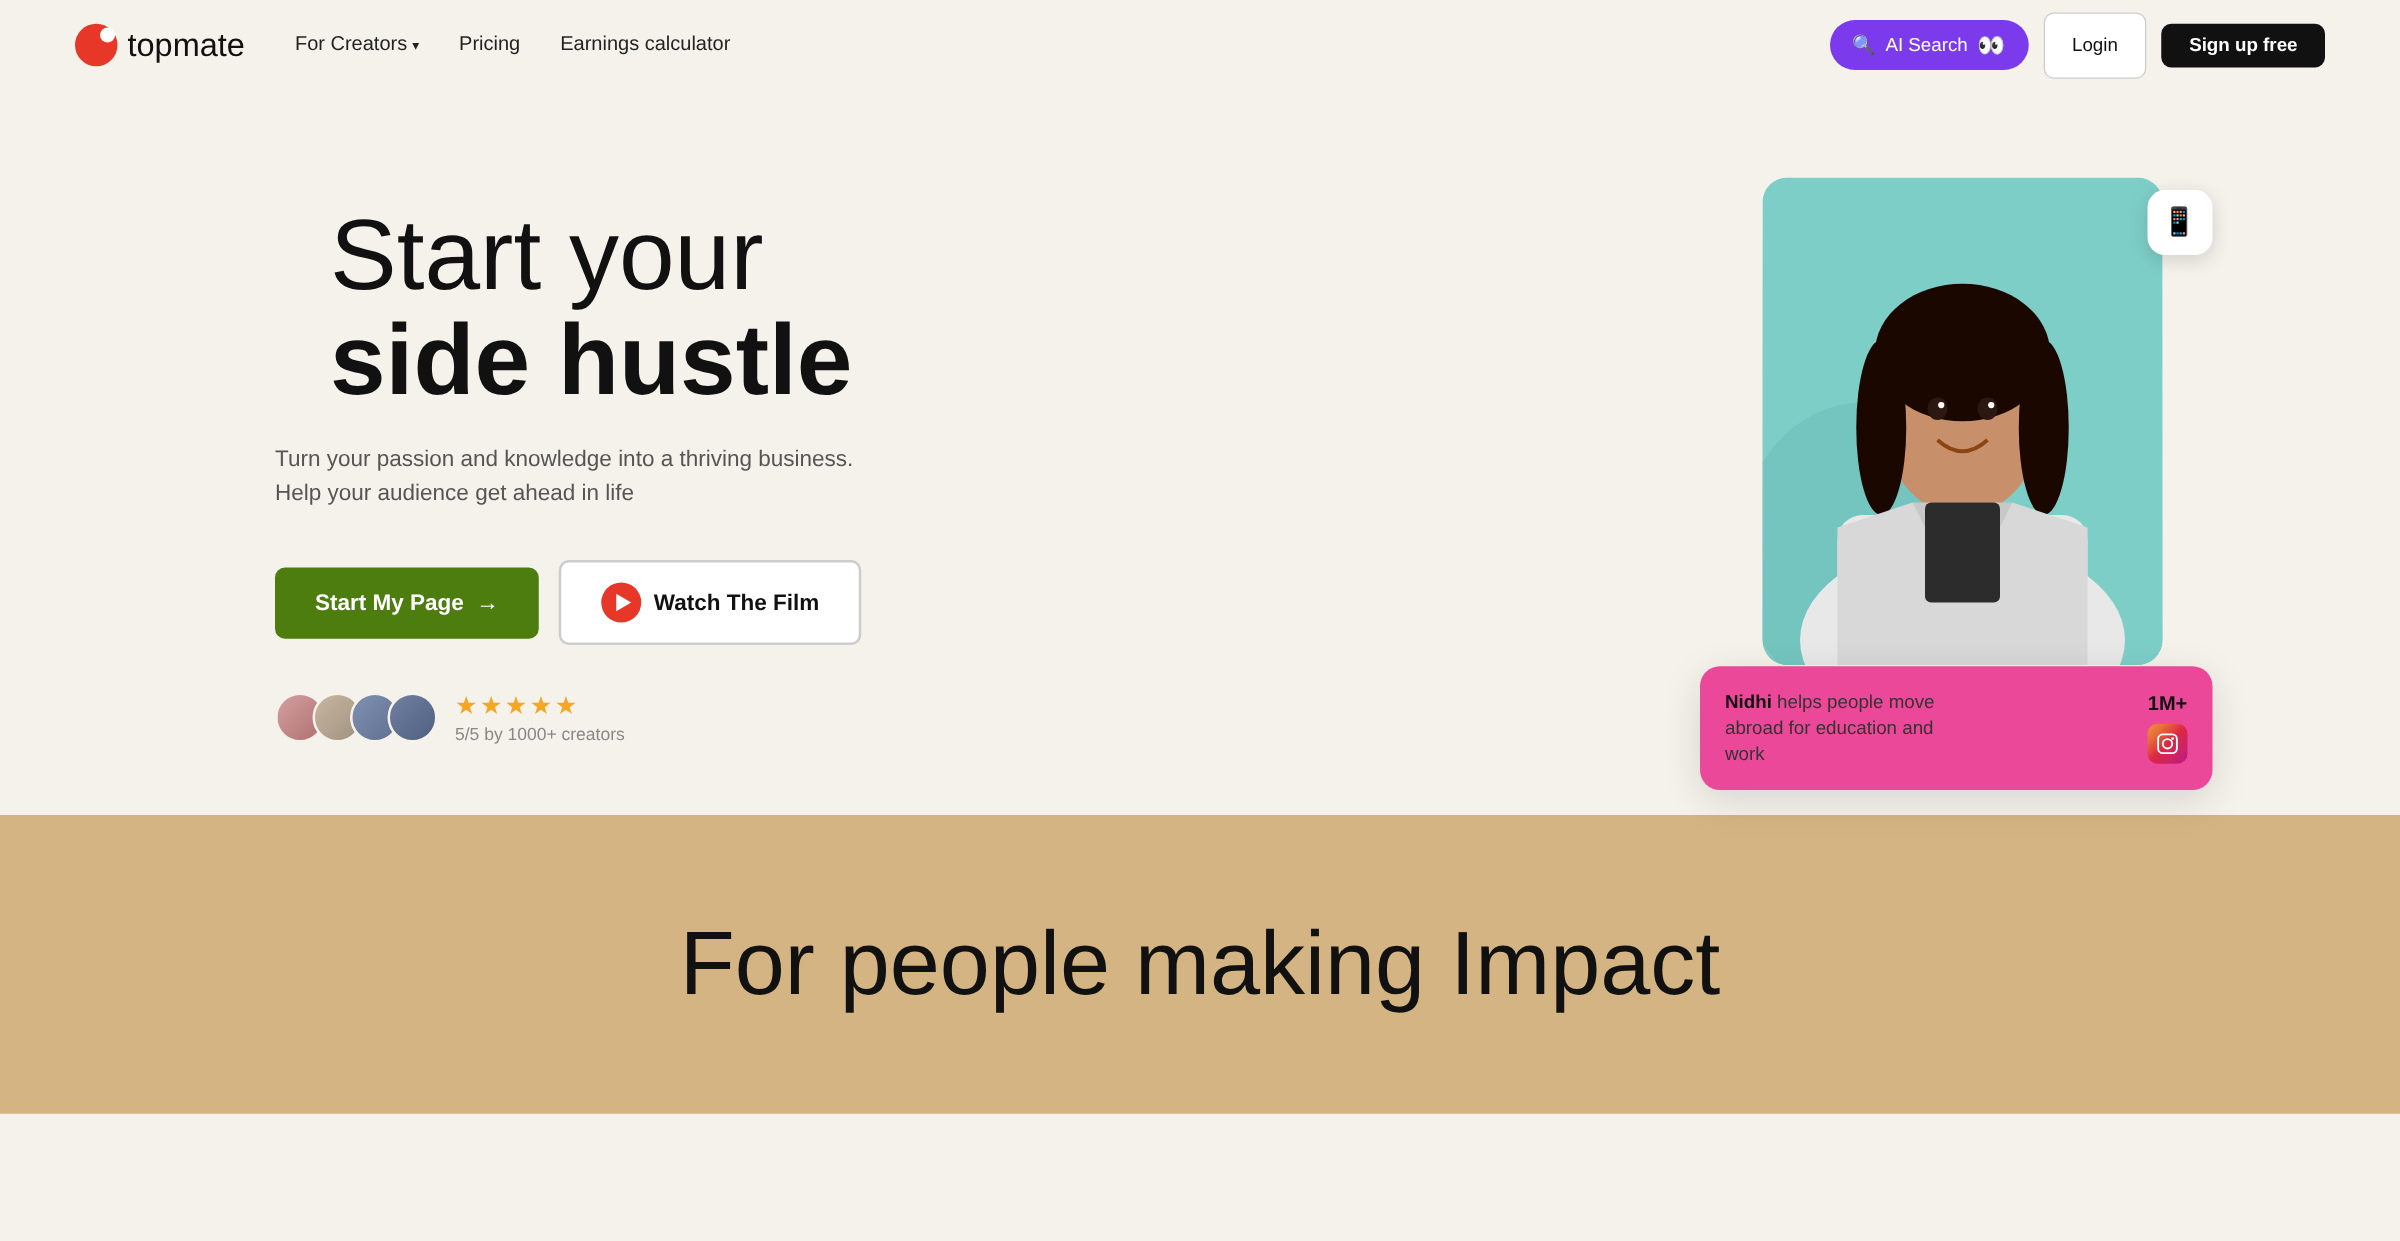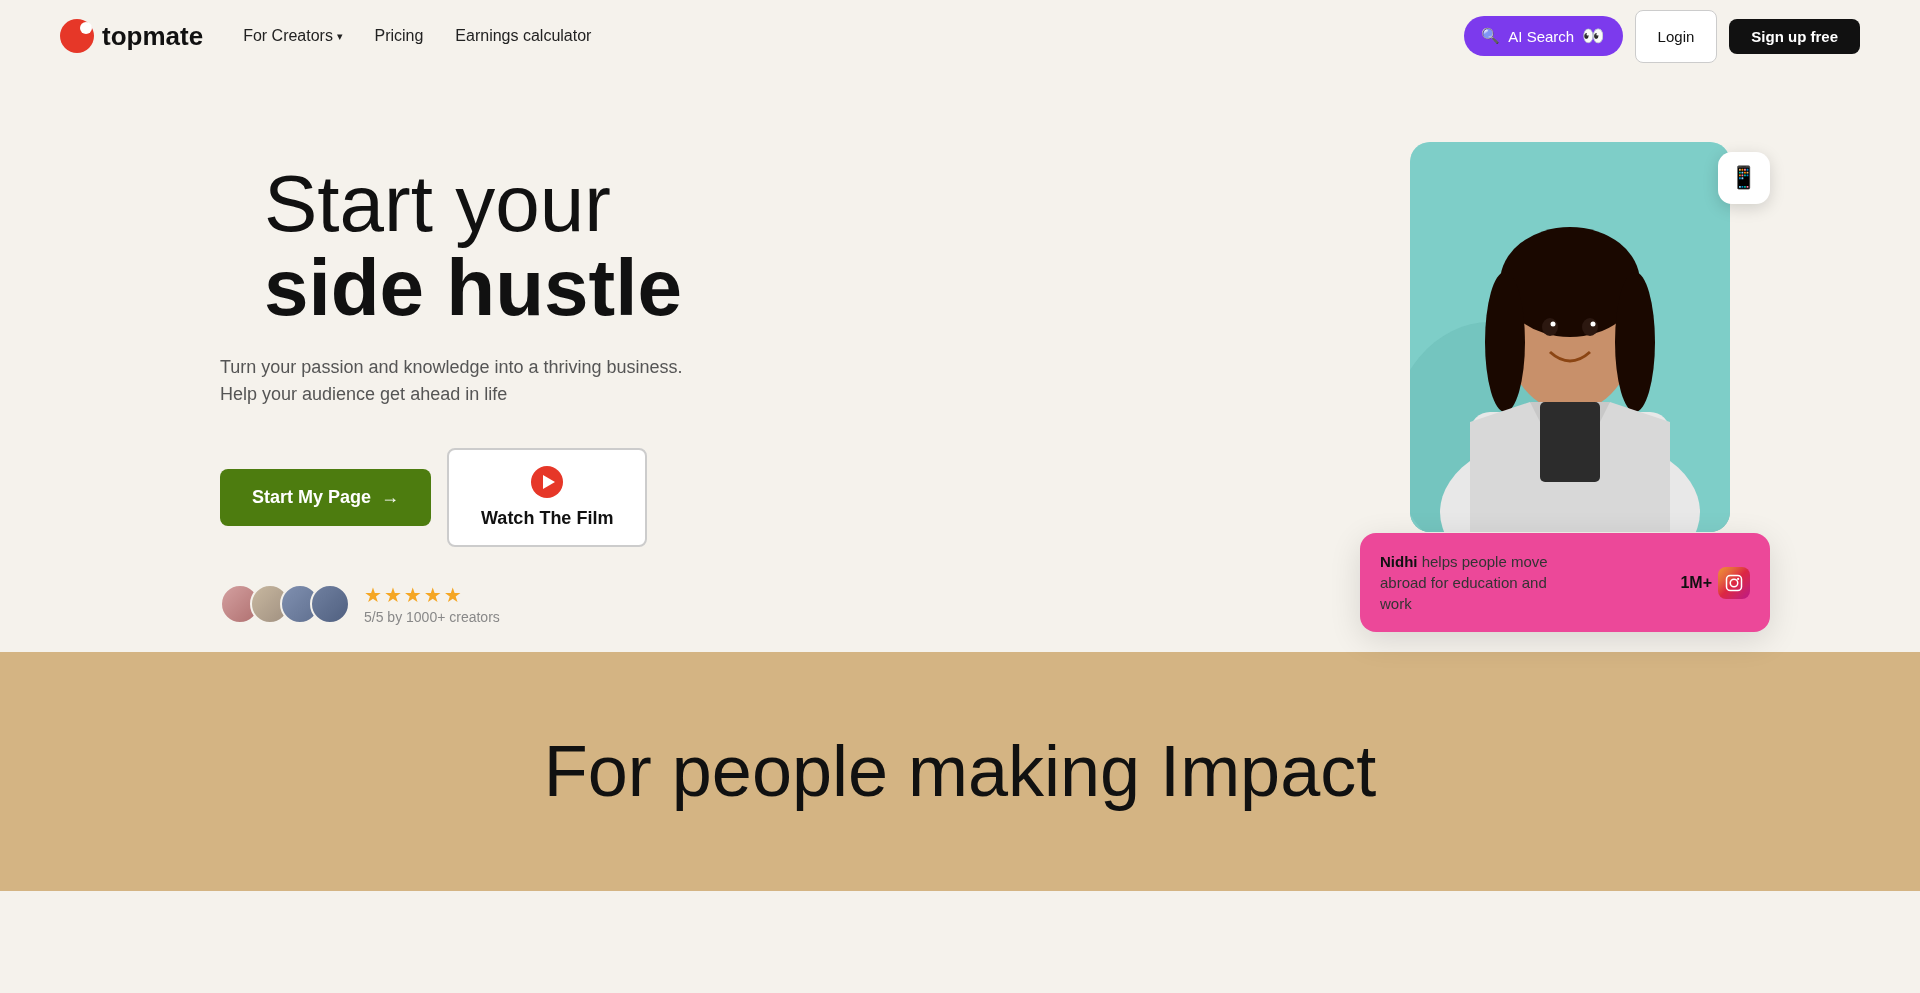--- a/index.html
+++ b/index.html
@@ -5,21 +5,21 @@
     * { margin: 0; padding: 0; box-sizing: border-box; }
     body { font-family: -apple-system, BlinkMacSystemFont, 'Segoe UI', sans-serif; background: #f5f2ec; min-height: 993px; overflow-x: hidden; }
 
     
     nav {
       display: flex; align-items: center; justify-content: space-between;
       padding: 0 60px; height: 72px; background: #f5f2ec;
       position: sticky; top: 0; z-index: 100;
     }
     .nav-left { display: flex; align-items: center; gap: 40px; }
-    .logo { display: flex; align-items: center; gap: 8px; font-size: 26px; font-weight: 700; color: #111; text-decoration: none; }
+    .logo { display: flex; align-items: center; gap: 8px; font-size: 26px; font-weight: 400; color: #111; text-decoration: none; }
     .logo-icon {
       width: 34px; height: 34px; background: #e63728; border-radius: 50%;
       display: flex; align-items: center; justify-content: center;
       position: relative;
     }
     .logo-icon::after {
       content: ''; position: absolute; width: 12px; height: 12px;
       background: white; border-radius: 50%; right: 2px; top: 3px;
     }
     .nav-links { display: flex; align-items: center; gap: 32px; }
@@ -59,21 +59,20 @@
       display: flex; align-items: flex-end; gap: 10px;
       background: #4d7c0f; color: white; border: none; border-radius: 8px;
       padding: 18px 32px; font-size: 18px; font-weight: 600; cursor: pointer;
       white-space: nowrap;
     }
     .btn-watch {
       display: flex; align-items: center; gap: 10px;
       background: white; color: #111; border: 2px solid #ccc; border-radius: 8px;
       padding: 16px 32px; font-size: 18px; font-weight: 600; cursor: pointer;
       white-space: nowrap;
-      flex-direction: column;
     }
     .play-icon {
       width: 32px; height: 32px; background: #e63728; border-radius: 50%;
       display: flex; align-items: center; justify-content: center; flex-shrink: 0;
     }
     .play-triangle {
       width: 0; height: 0;
       border-top: 7px solid transparent;
       border-bottom: 7px solid transparent;
       border-left: 12px solid white;
@@ -118,21 +117,21 @@
     }
     
     .info-card {
       position: absolute; bottom: 20px; left: 0; right: 10px;
       background: #ec4899; border-radius: 16px; padding: 18px 20px;
       box-shadow: 0 8px 32px rgba(0,0,0,0.12);
       display: flex; align-items: center; justify-content: space-between;
     }
     .info-text { font-size: 15px; color: #333; line-height: 1.4; max-width: 200px; }
     .info-text strong { font-weight: 700; color: #111; }
-    .info-right { display: flex; align-items: center; gap: 6px; }
+    .info-right { display: flex; align-items: center; gap: 6px; flex-direction: column; }
     .follower-count { font-size: 16px; font-weight: 700; color: #111; }
     .instagram-icon {
       width: 32px; height: 32px; border-radius: 8px;
       background: linear-gradient(135deg, #f09433 0%, #e6683c 25%, #dc2743 50%, #cc2366 75%, #bc1888 100%);
       display: flex; align-items: center; justify-content: center;
       color: white; font-size: 16px;
     }
 
     
     .bottom-section {

